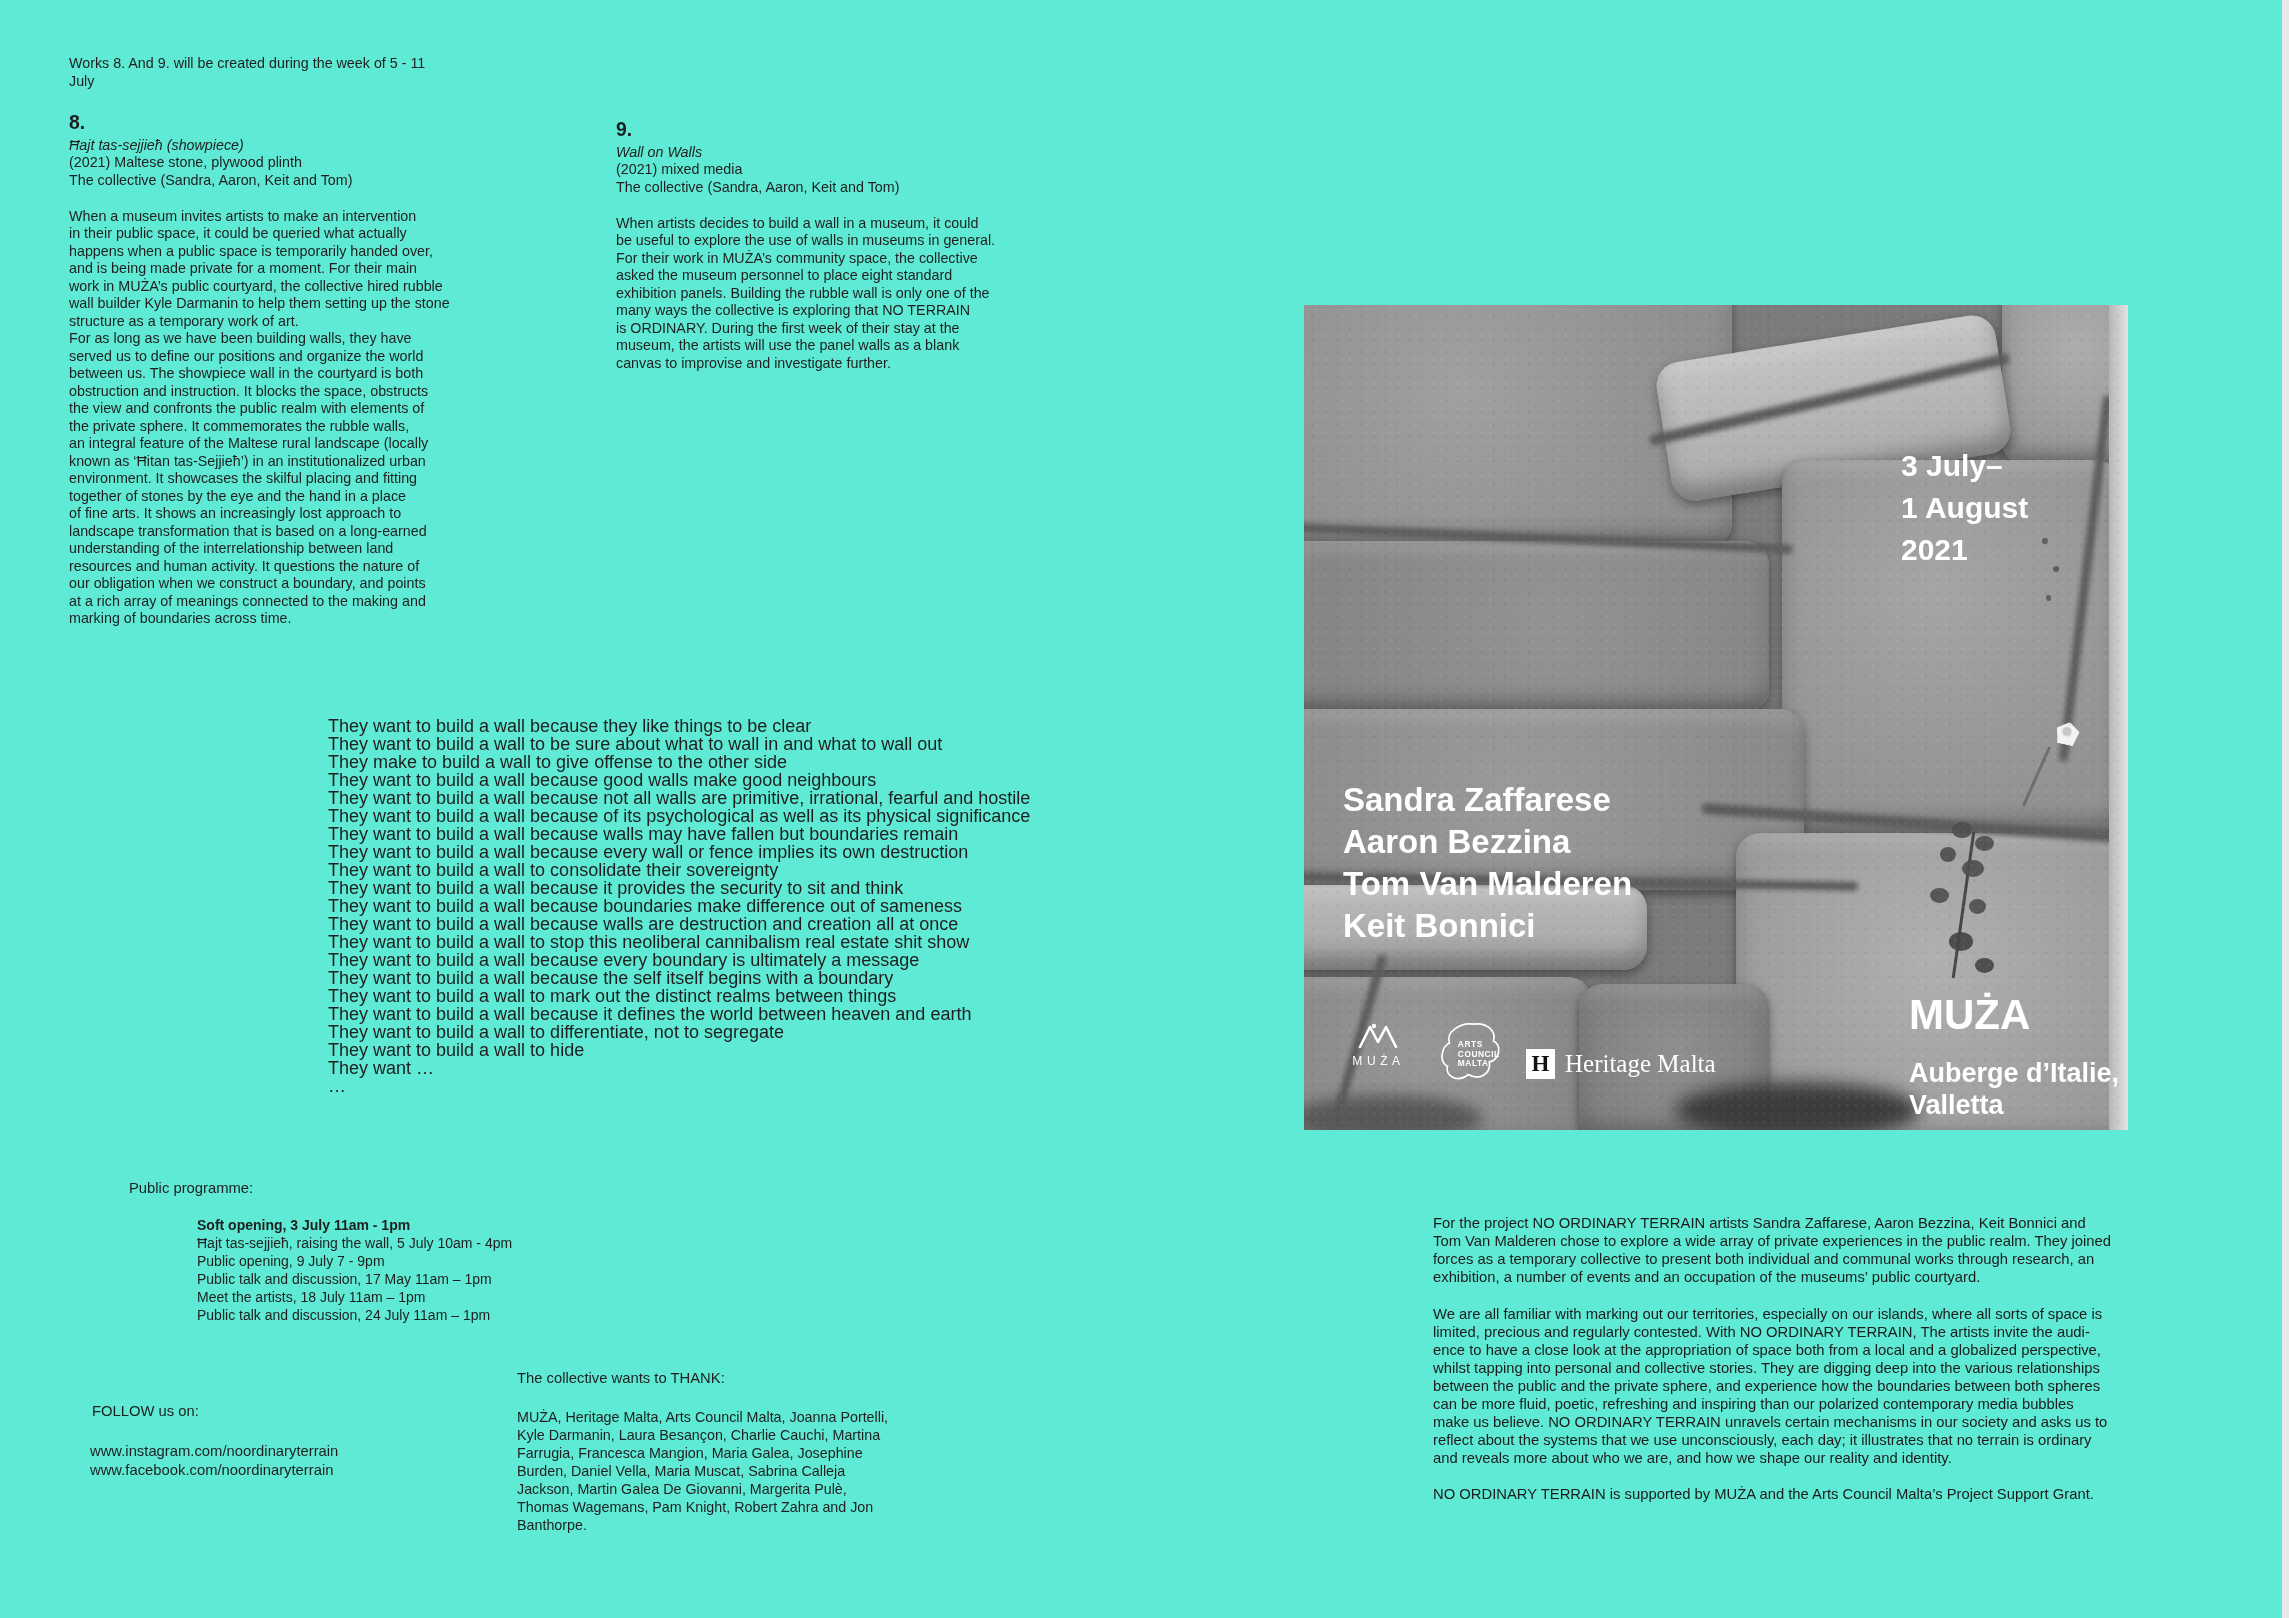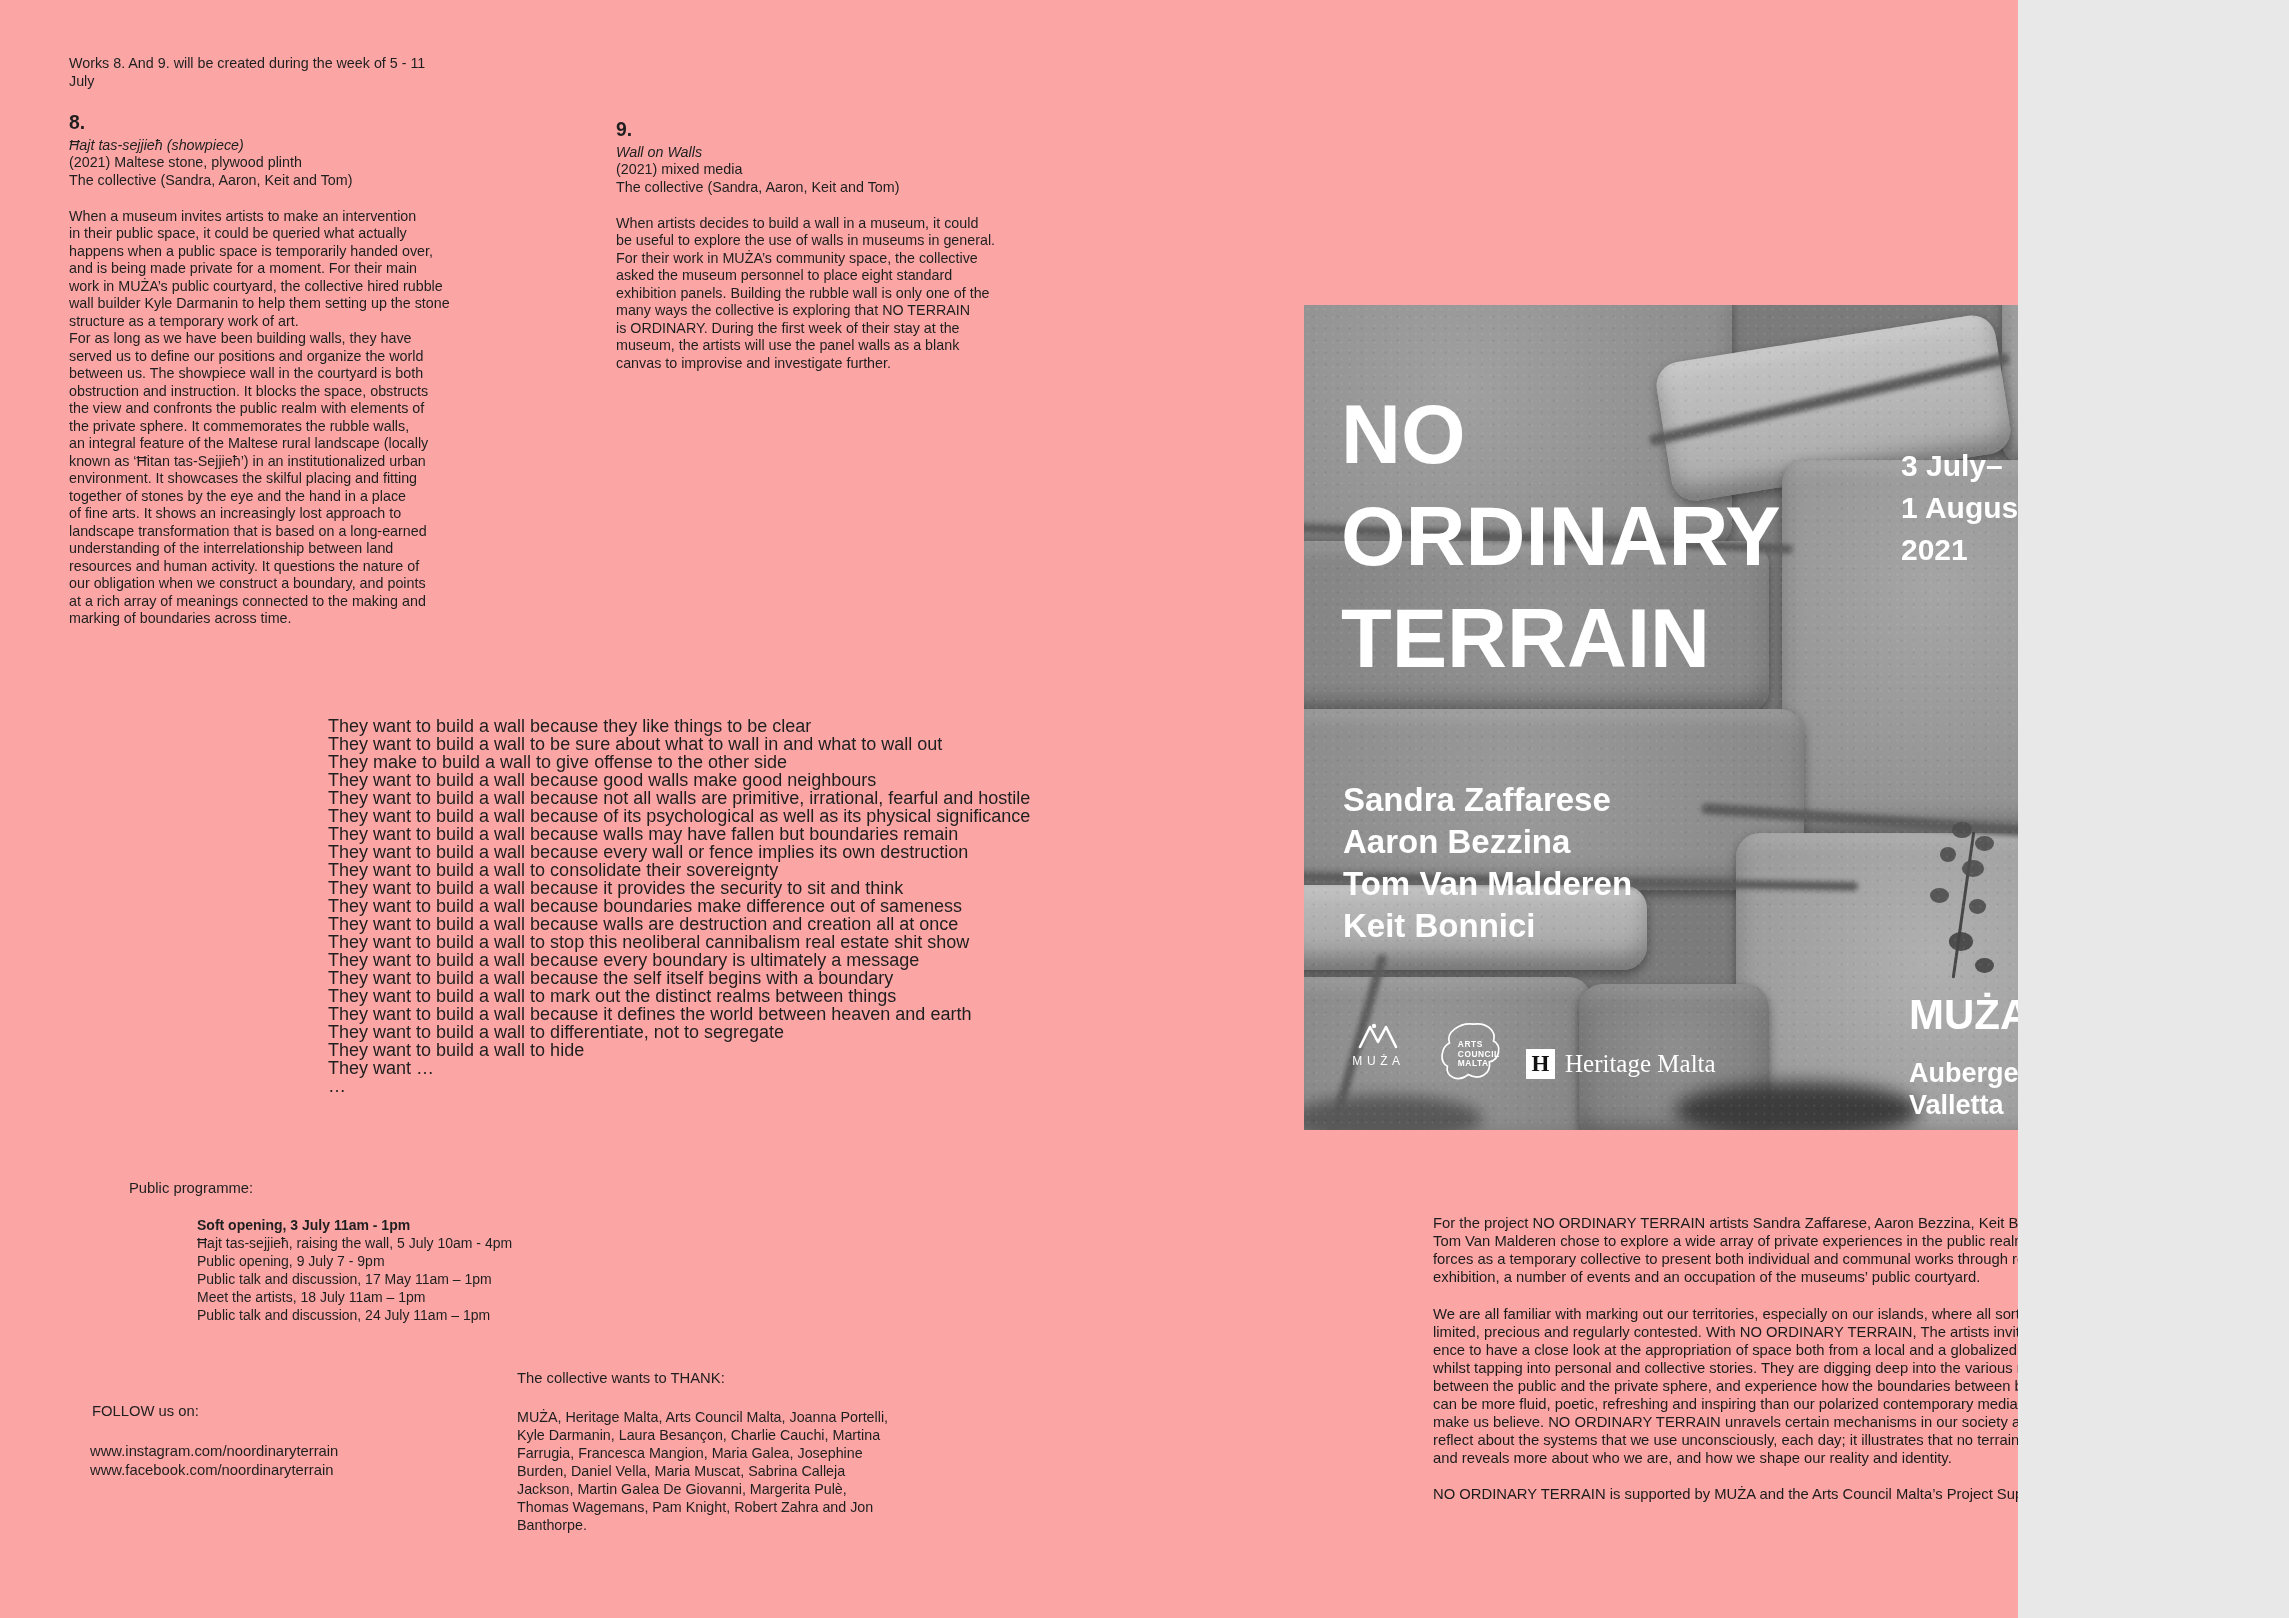--- a/index.html
+++ b/index.html
@@ -1,17 +1,17 @@
 <!DOCTYPE html>
 <html style="font-size:14.8px"><head>
 <meta charset="utf-8">
 <style>
   html,body { margin:0; padding:0; background:#e8e8e8; }
   .sheet {
-    position:relative; width:2018px; height:1619px; background:#fca5a5;
+    position:relative; width:2282px; height:1619px; background:#5eead4;
     font-family:"Liberation Sans", sans-serif; color:#1f1f1f; overflow:hidden;
   }
   .pre { white-space:pre-line; }
   p { margin:0; }
 
   
   .note { position:absolute; left:69px; top:55px; font-size:14.3px; line-height:17.5px; }
 
   .work { position:absolute; }
   .work-8 { left:69px; top:111px; width:443px; }
@@ -261,23 +261,20 @@
           <div class="leaf l3"></div>
         <div class="leaf l4"></div>
           <div class="leaf l5"></div>
           <div class="leaf l6"></div>
         <div class="leaf l7"></div>
           <div class="leaf l8"></div>
       </div>
       <div class="grain"></div>
     </div>
 
-    <div class="poster-headline pre">NO
-ORDINARY
-TERRAIN</div>
     <div class="poster-dates pre">3 July–
 1 August
 2021</div>
 
     <div class="poster-artists">
         <p>Sandra Zaffarese</p>
         <p>Aaron Bezzina</p>
         <p>Tom Van Malderen</p>
         <p>Keit Bonnici</p>
       </div>

